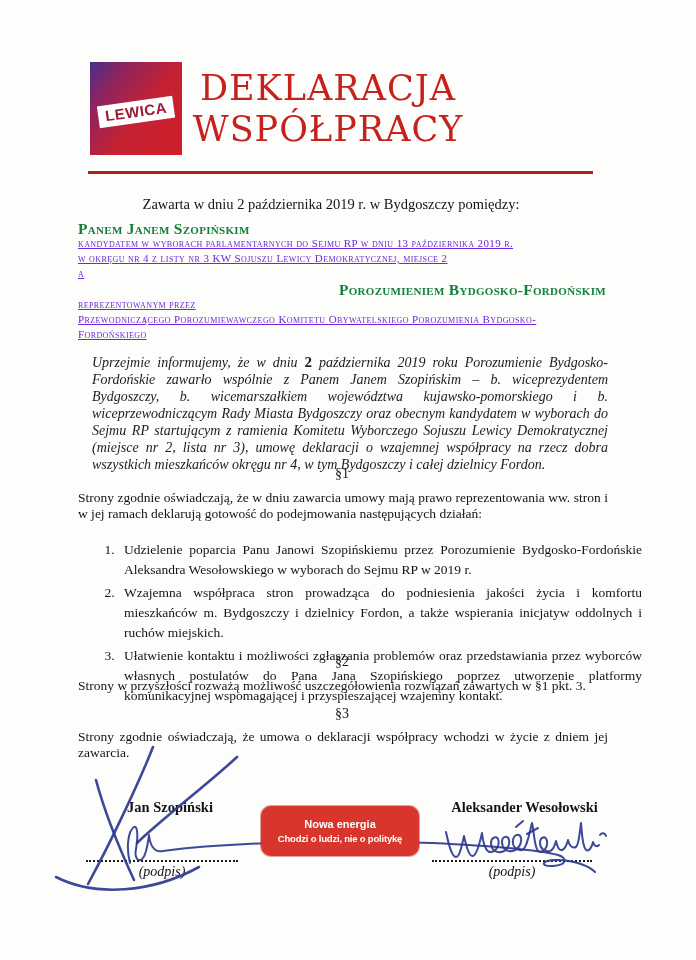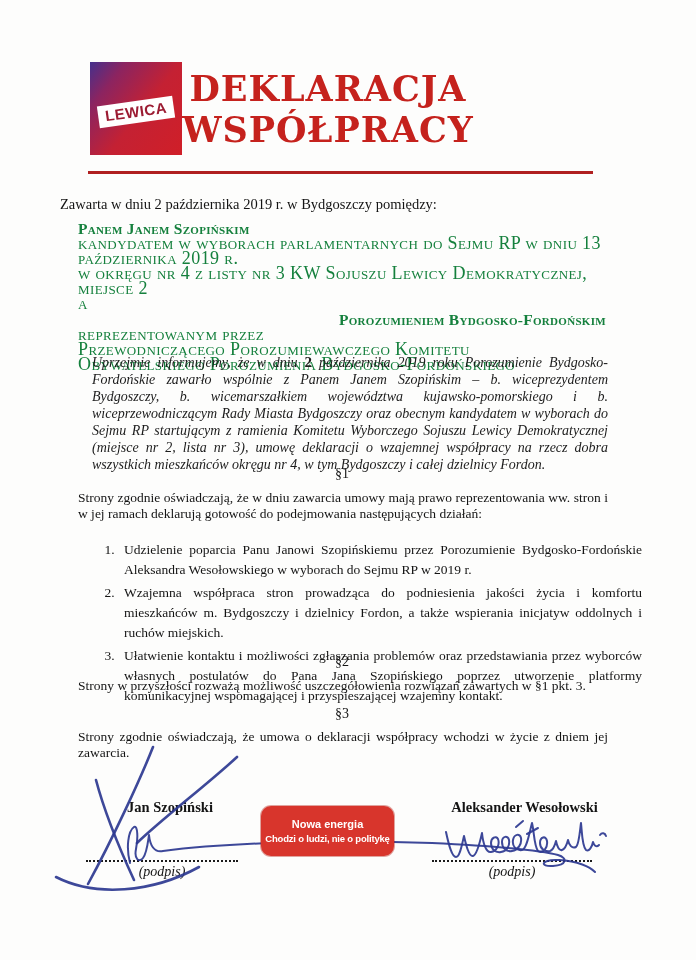--- a/index.html
+++ b/index.html
@@ -25,42 +25,42 @@
     display:flex;align-items:center;justify-content:center;
   }
   .lewica-banner{
     display:inline-block;background:#fff;transform:rotate(-8deg);
     padding:2px 7px 3px 7px;margin-top:6px;
     font-family:"Liberation Sans",sans-serif;font-weight:700;font-size:15px;
     letter-spacing:.5px;color:var(--lewica-text-red);
   }
   .doc-title{
     position:absolute;left:182px;top:68px;width:292px;text-align:center;
-    font-family:"DejaVu Serif",serif;font-weight:700;font-size:35px;line-height:41px;
+    font-family:"DejaVu Serif",serif;font-weight:400;font-size:35px;line-height:41px;
     color:var(--accent-red);letter-spacing:1px;
   }
   .pbf-logo{
     position:absolute;left:508px;top:68px;width:99px;height:92px;
     background:var(--logo-red);color:#fff;
     display:flex;flex-direction:column;justify-content:flex-end;
     padding:0 0 13px 8px;box-sizing:border-box;
   }
   .pbf-logo span{
     display:block;font-variant:small-caps;font-weight:700;
     font-size:12px;line-height:13px;letter-spacing:.2px;
   }
   .divider{
     position:absolute;left:88px;top:171px;width:505px;height:3px;
     background:var(--divider-red);
   }
   
-  .intro{position:absolute;left:60px;top:196px;width:530px;font-size:14.5px;}
+  .intro{position:absolute;left:66px;top:196px;width:530px;font-size:14.5px;text-align:center;}
   .parties{position:absolute;left:78px;top:221px;width:528px;}
   .p-name{font-variant:small-caps;font-weight:700;font-size:15.5px;line-height:15px;color:#15803d;letter-spacing:.3px;}
-  .p-desc{font-variant:small-caps;font-size:18px;line-height:15px;color:#15803d;letter-spacing:.4px;}
+  .p-desc{font-variant:small-caps;font-size:11px;line-height:15px;color:#6d28d9;letter-spacing:.4px;text-decoration:underline;}
   .p-gap{margin-top:1px;text-align:right;}
   .preamble{
     position:absolute;left:92px;top:354px;width:516px;
     font-style:italic;font-size:14px;line-height:17px;text-align:justify;color:#1c1c1c;
   }
   .preamble b{font-style:normal;font-weight:700;font-size:15px;}
   .sec-head{position:absolute;left:78px;width:528px;text-align:center;font-size:14px;}
   .sec-body{position:absolute;left:78px;width:530px;font-size:13.5px;line-height:16px;text-align:justify;}
   .h1{top:466px}.b1{top:490px}
   .h2{top:654px}.b2{top:678px}
@@ -68,21 +68,21 @@
   ol.actions{
     position:absolute;left:82px;top:528px;width:524px;margin:12px;
     padding:0 0 0 24px;font-size:13.5px;line-height:20px;
   }
   ol.actions li{text-align:justify;margin-bottom:3px;padding-left:6px;}
   
   .sig-name{position:absolute;top:799px;font-weight:700;font-size:14.5px;text-align:center;white-space:nowrap;}
   .sig-name.left{left:90px;width:160px;}
   .sig-name.right{left:437px;width:175px;}
   .badge{
-    position:absolute;left:261px;top:806px;width:133px;height:50px;
+    position:absolute;left:261px;top:806px;width:158px;height:50px;
     background:var(--badge-red);border-radius:10px;z-index:3;
     display:flex;flex-direction:column;align-items:center;justify-content:center;
     color:#fff;font-family:"Liberation Sans",sans-serif;font-weight:700;
     box-shadow:0 0 0 1px rgba(180,30,20,.4);
   }
   .badge .l1{font-size:11px;line-height:15px;white-space:nowrap;}
   .badge .l2{font-size:9.5px;line-height:14px;letter-spacing:-.2px;white-space:nowrap;}
   .dotline{position:absolute;top:850px;height:10px;border-bottom:2px dotted #1b1b1b;z-index:1;}
   .dotline.left{left:86px;width:152px;}
   .dotline.right{left:432px;width:160px;}

